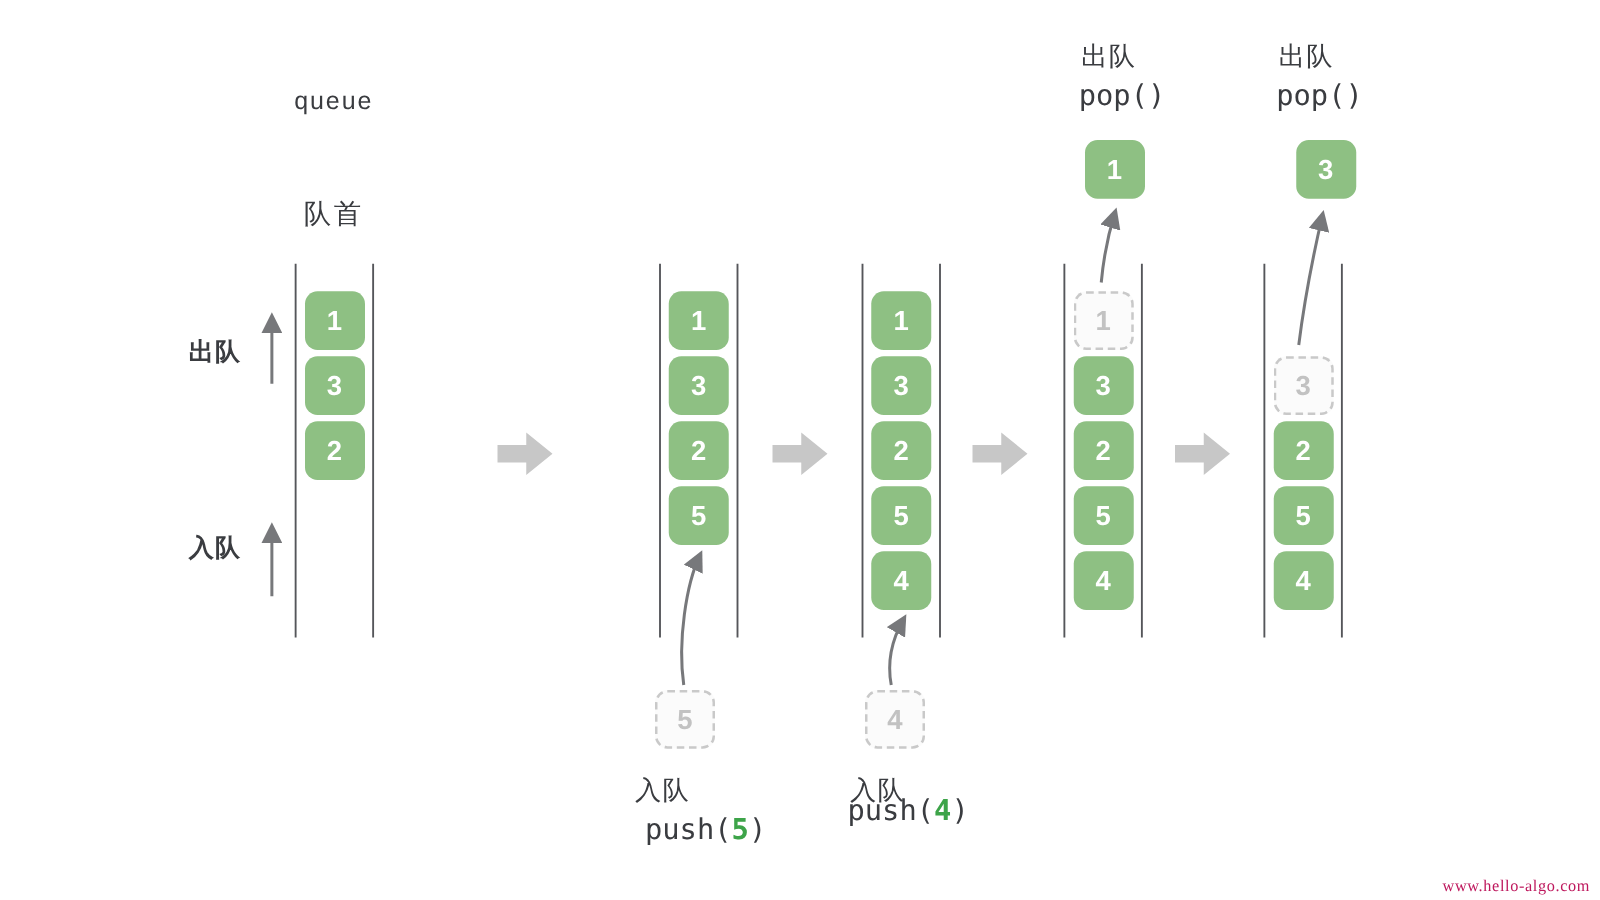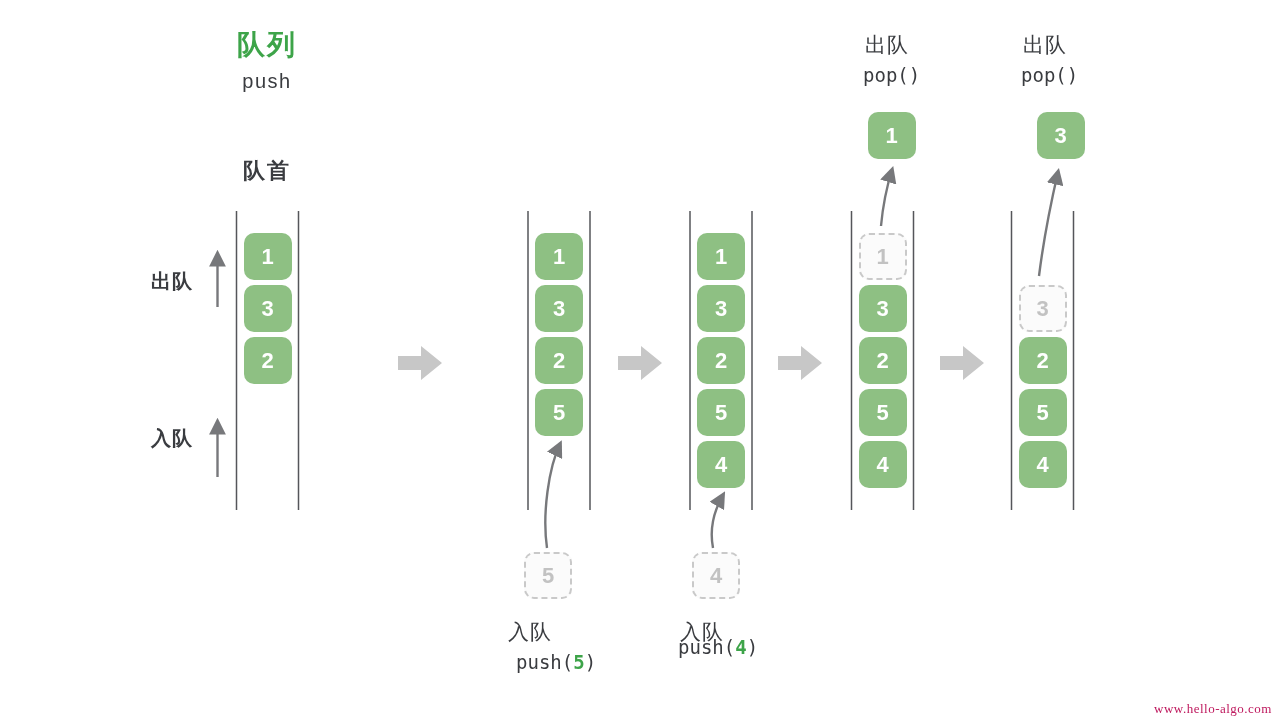--- a/index.html
+++ b/index.html
@@ -4,33 +4,33 @@
 <style>
   html,body{margin:0;padding:0;background:#fff}
   .canvas{position:relative;width:1280px;height:720px;background:#ffffff;overflow:hidden;
           font-family:"Liberation Sans",sans-serif;}
   .overlay{position:absolute;left:0;top:0;width:1280px;height:720px}
   .title-zh{position:absolute;left:167px;top:26px;width:200px;text-align:center;
             font-size:28px;font-weight:bold;color:#3DA449;letter-spacing:2px}
   .title-en{position:absolute;left:167px;top:70px;width:200px;text-align:center;
             font-size:20px;letter-spacing:1.5px;color:#3A3C40}
   .front-label{position:absolute;left:167px;top:156px;width:200px;text-align:center;
-            font-size:22px;font-weight:bold;color:#3A3C40;letter-spacing:2px}
+            font-size:22px;font-weight:normal;color:#3A3C40;letter-spacing:2px}
   .rear-label{position:absolute;left:167px;top:533px;width:200px;text-align:center;
             font-size:22px;font-weight:bold;color:#3A3C40;letter-spacing:2px}
   .side-label{position:absolute;font-size:20px;font-weight:bold;color:#3A3C40;letter-spacing:1px}
   .side-label.dequeue{left:151px;top:268px}
   .side-label.enqueue{left:151px;top:425px}
   .box{position:absolute;width:48px;height:47px;border-radius:10px;background:#8EC083;
        color:#ffffff;font-weight:bold;font-size:22px;
        display:flex;align-items:center;justify-content:center}
   .box.dashed{width:44px;height:43px;background:#FBFBFB;border:2px dashed #C9C9C9;color:#C2C2C2}
   .op-zh{position:absolute;font-size:21px;color:#3A3C40;letter-spacing:1px}
   .op-code{position:absolute;font-family:"DejaVu Sans Mono","Liberation Mono",monospace;
-           font-size:19px;font-weight:500;color:#3A3C40}
+           font-size:23px;font-weight:500;color:#3A3C40}
   .op-code .arg{color:#3DA449;font-weight:bold}
   .watermark{position:absolute;right:8px;top:701px;font-family:Liberation Serif, serif;
              font-size:13px;color:#be185d;letter-spacing:0.5px}
 </style>
 </head>
 <body>
 
 <div class="canvas">
   <svg class="overlay" width="1280" height="720" viewBox="0 0 1280 720">
     <defs>
@@ -57,22 +57,21 @@
         <line x1="1011.5" y1="211" x2="1011.5" y2="510" stroke="#55565A" stroke-width="1.5"></line>
         <line x1="1073.5" y1="211" x2="1073.5" y2="510" stroke="#55565A" stroke-width="1.5"></line>
         <path d="M1039,276 C1044,236 1052,198 1058,172" fill="none" stroke="#77787B" stroke-width="2.4" marker-end="url(#head)"></path>
         <polygon points="398,356 421,356 421,346 442,363 421,380 421,370 398,370" fill="#C7C7C7"></polygon>
         <polygon points="618,356 641,356 641,346 662,363 641,380 641,370 618,370" fill="#C7C7C7"></polygon>
         <polygon points="778,356 801,356 801,346 822,363 801,380 801,370 778,370" fill="#C7C7C7"></polygon>
         <polygon points="940,356 963,356 963,346 984,363 963,380 963,370 940,370" fill="#C7C7C7"></polygon>
       </g>
   </svg>
 
-  <div class="title-zh">队列</div>
-  <div class="title-en">push</div>
+  <div class="title-en">queue</div>
   <div class="front-label">队首</div>
   <div class="side-label dequeue">出队</div>
   <div class="side-label enqueue">入队</div>
 
   <div id="states-root">
       <div class="box" style="left: 243.5px; top: 233px;">1</div>
       <div class="box" style="left: 243.5px; top: 285px;">3</div>
       <div class="box" style="left: 243.5px; top: 337px;">2</div>
       <div class="box" style="left: 535px; top: 233px;">1</div>
       <div class="box" style="left: 535px; top: 285px;">3</div>

